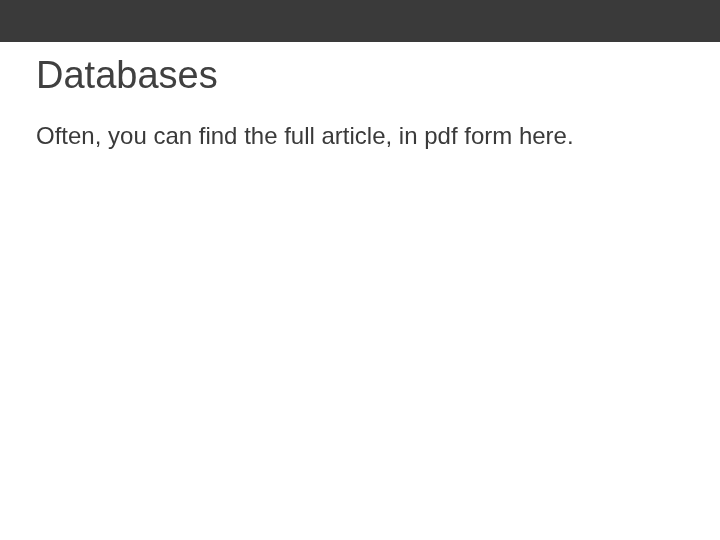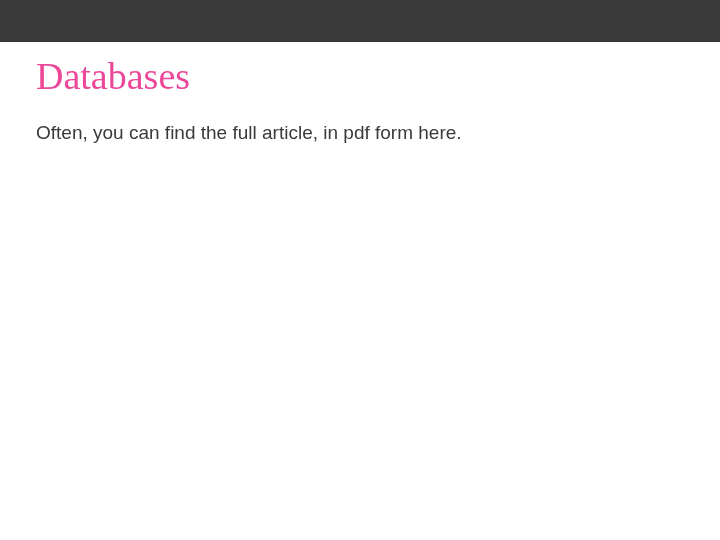--- a/index.html
+++ b/index.html
@@ -18,26 +18,26 @@
       width: 100%;
       height: 42px;
       background: #3a3a3a;
     }
     .content {
       padding: 12px 36px;
     }
     .title {
       font-size: 38px;
       font-weight: normal;
-      color: #ec4899;
+      color: #404040;
       margin-bottom: 22px;
-      font-family: Liberation Serif, serif;
+      font-family: Liberation Sans, sans-serif;
     }
     .body-text {
-      font-size: 19px;
+      font-size: 24px;
       color: #3a3a3a;
       line-height: 1.4;
       margin-bottom: 26px;
     }
   </style>
 </head>
 <body>
 
 <div class="top-bar"></div>
 

